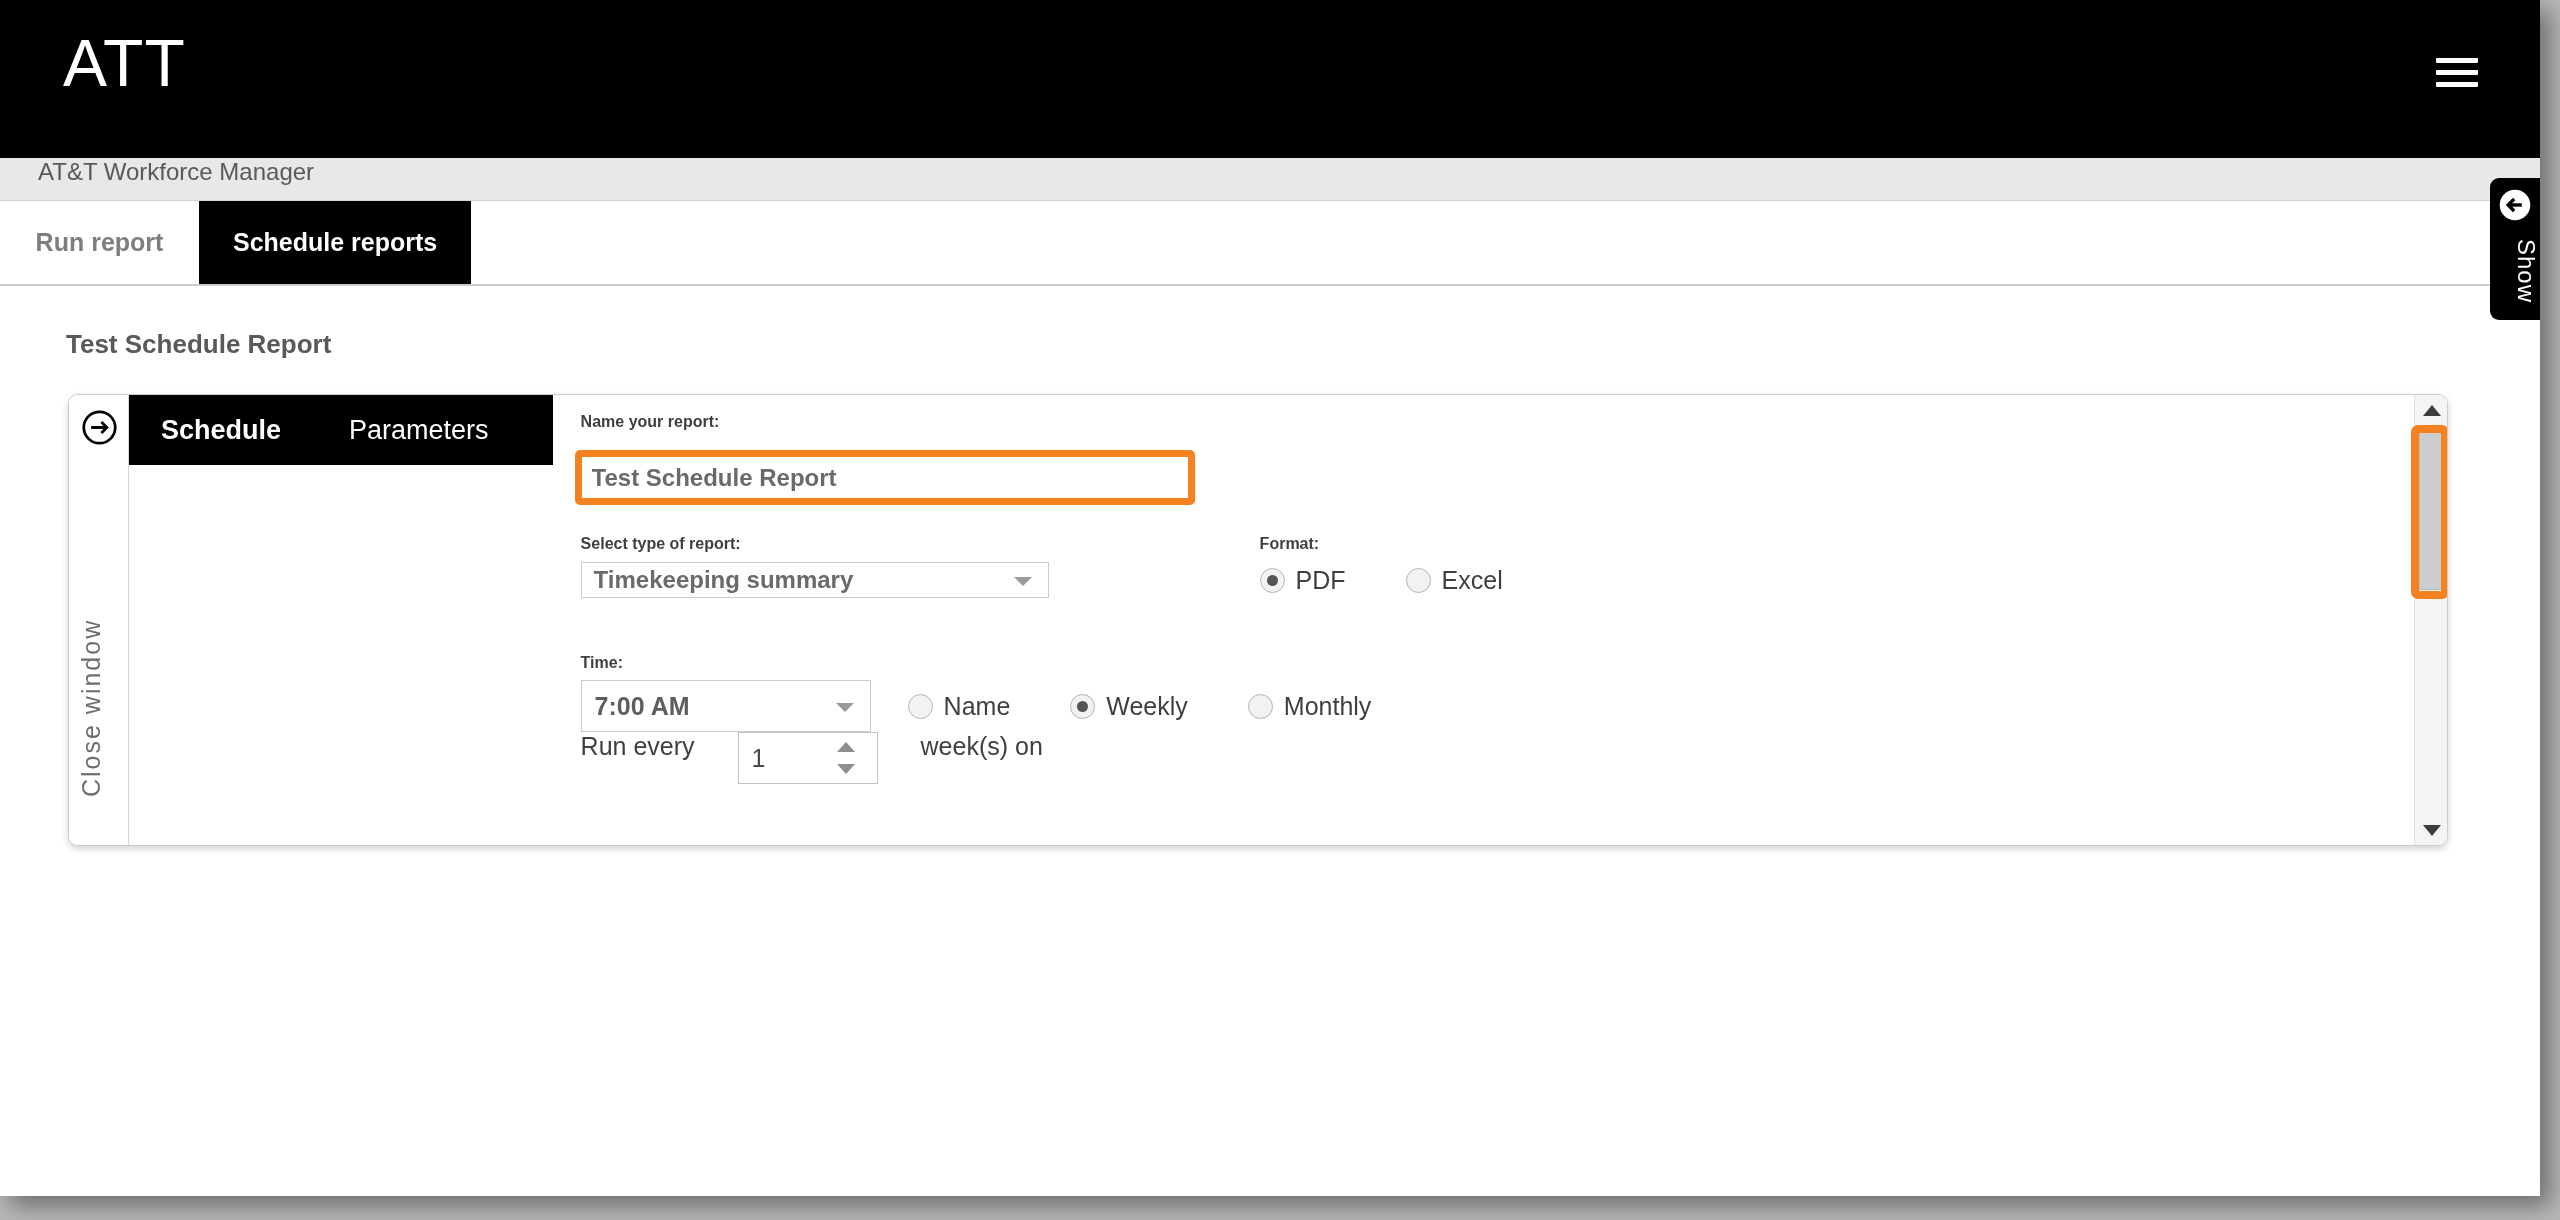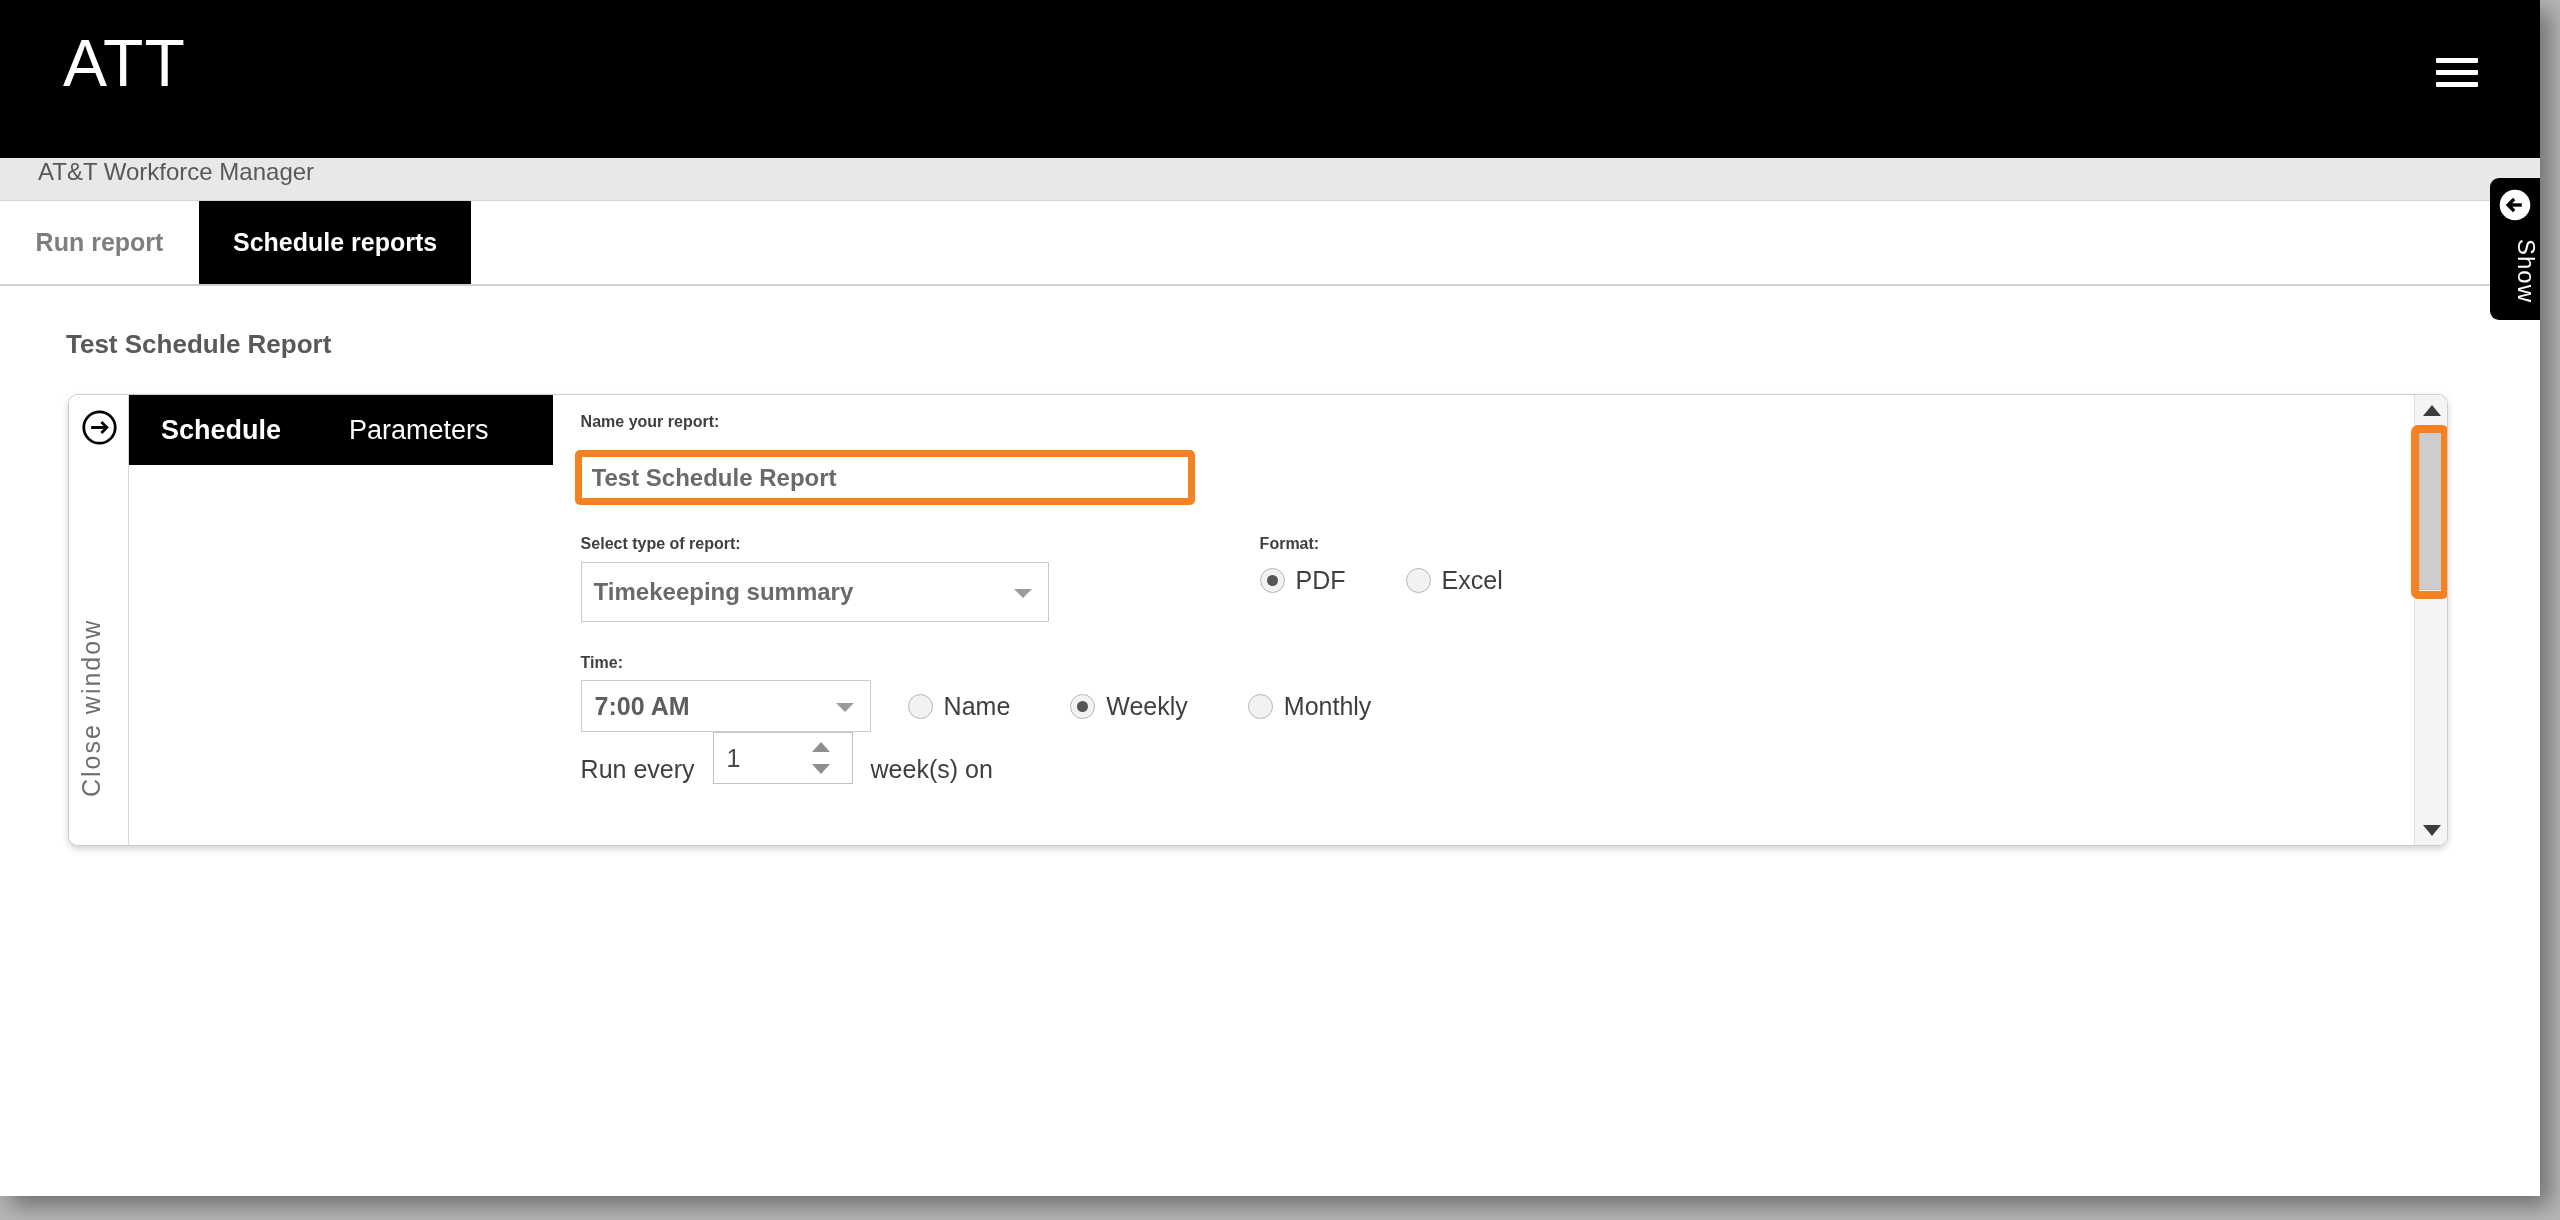--- a/index.html
+++ b/index.html
@@ -253,21 +253,21 @@
   .row-format {
     position: absolute;
     left: 707px;
     top: 140px;
   }
 
   .select-box {
     position: relative;
     margin-top: 9px;
     width: 468px;
-    height: 60px;
+    height: 36px;
     border: 1px solid #cccccc;
     background: #ffffff;
     display: flex;
     align-items: center;
   }
   .select-box .val {
     font-size: 24px;
     font-weight: bold;
     color: #6a6a6a;
     padding-left: 12px;
@@ -343,21 +343,22 @@
     font-weight: bold;
     color: #5d5d5d;
     padding-left: 13px;
   }
 
   .row-every {
     position: absolute;
     left: 28px;
     top: 337px;
     display: flex;
-    align-items: flex-end;
+    align-items: flex-start;
+    gap: 25px;
   }
   .every-text {
     font-size: 25px;
     color: #3f3f3f;
     white-space: nowrap;
   }
   .spinner {
     position: relative;
     width: 140px;
     height: 52px;

